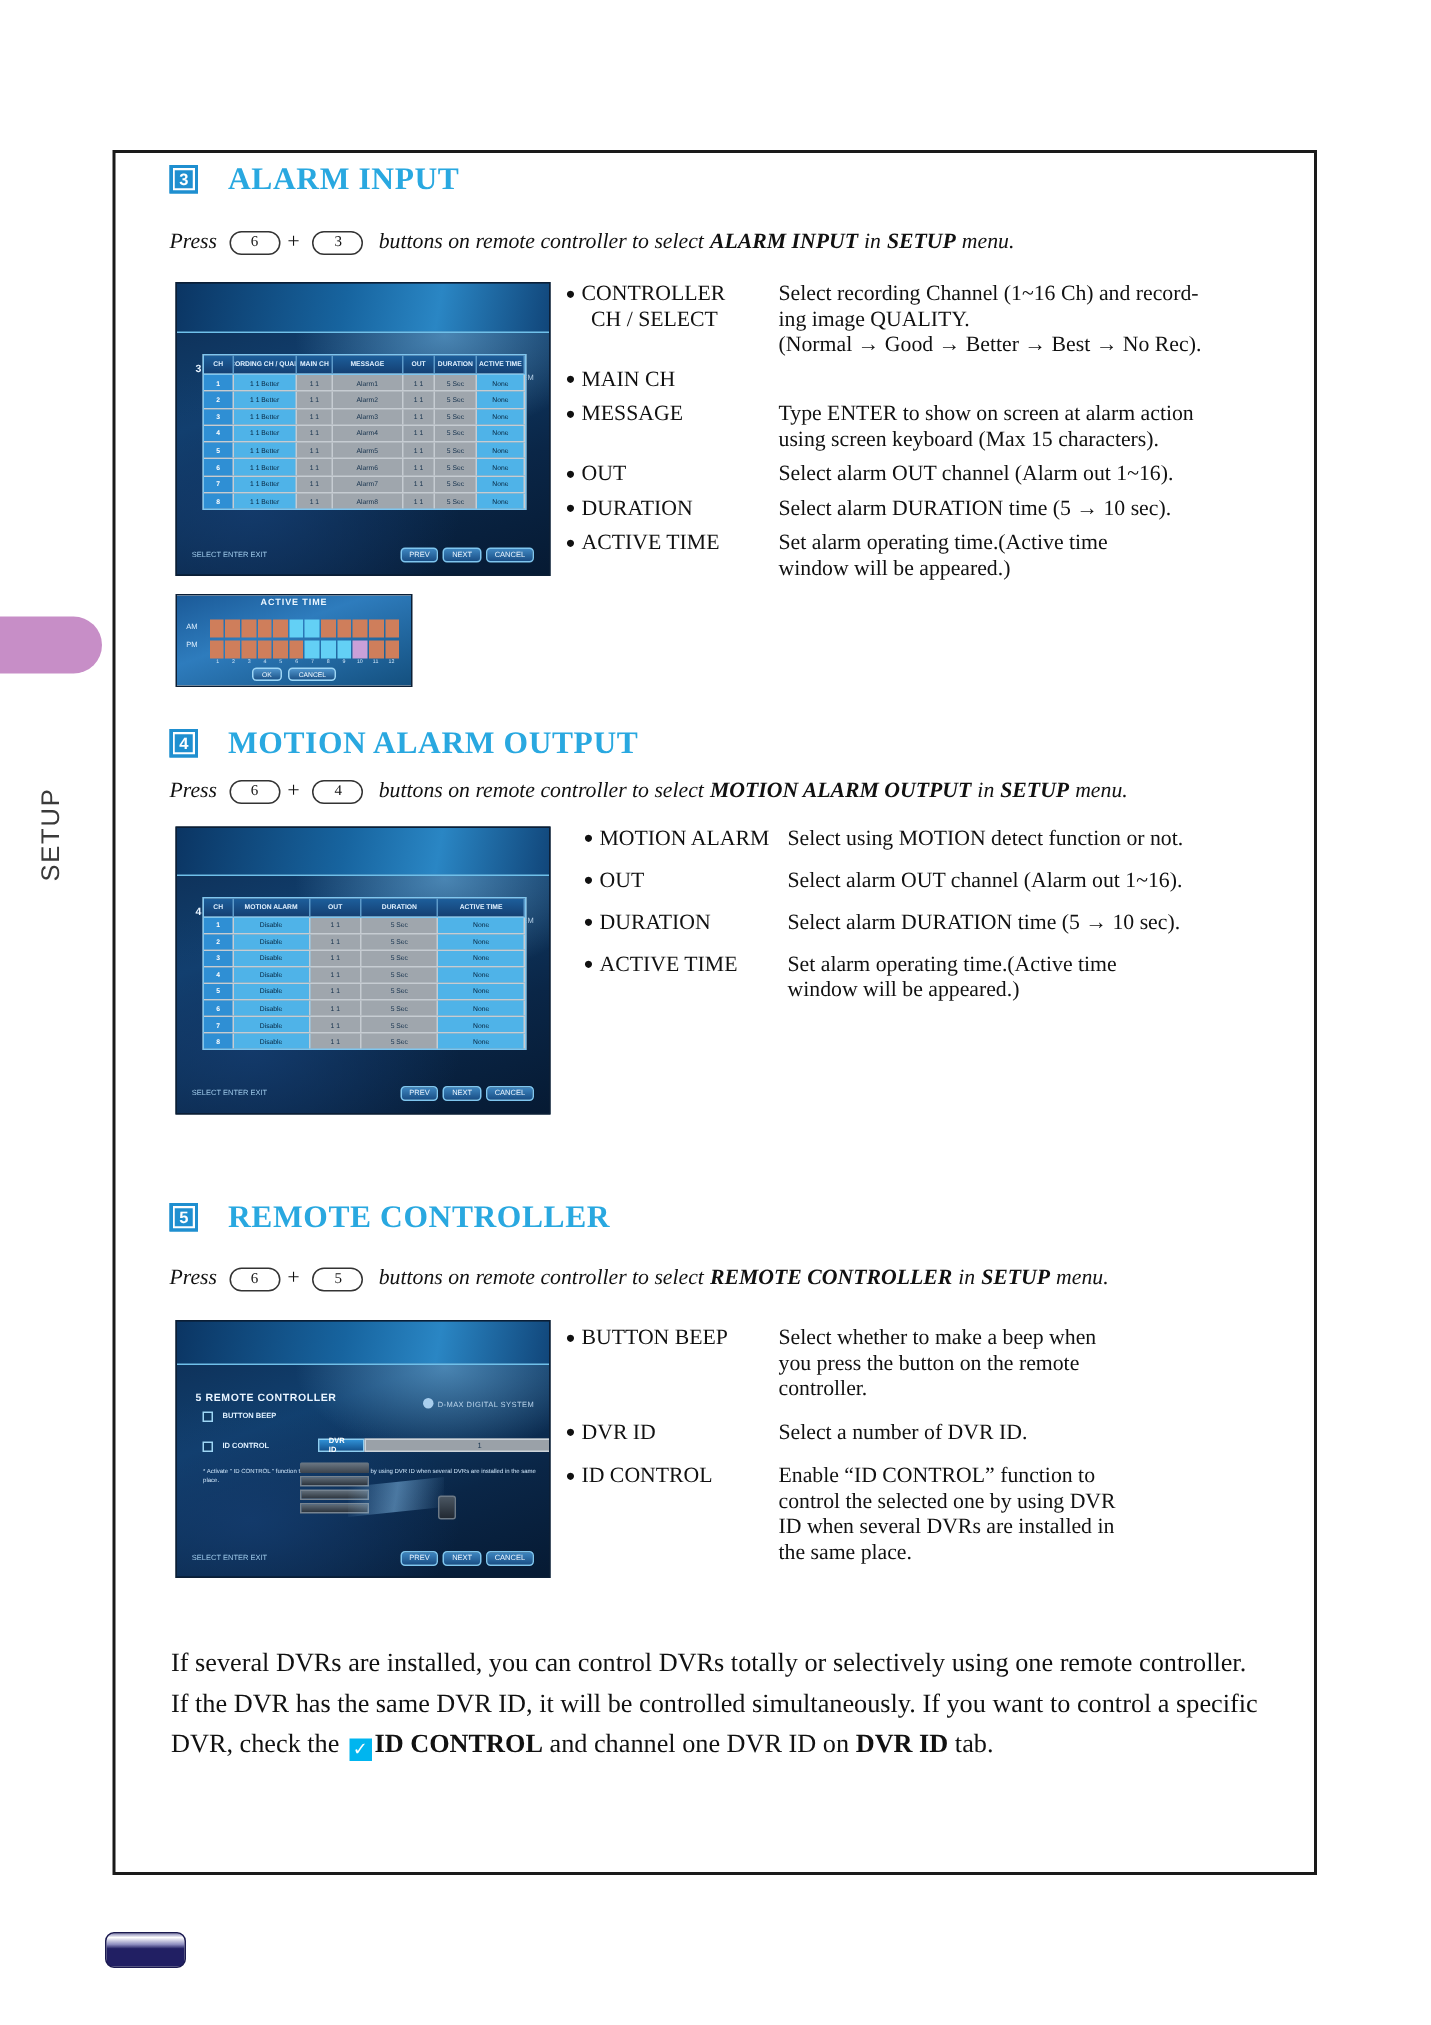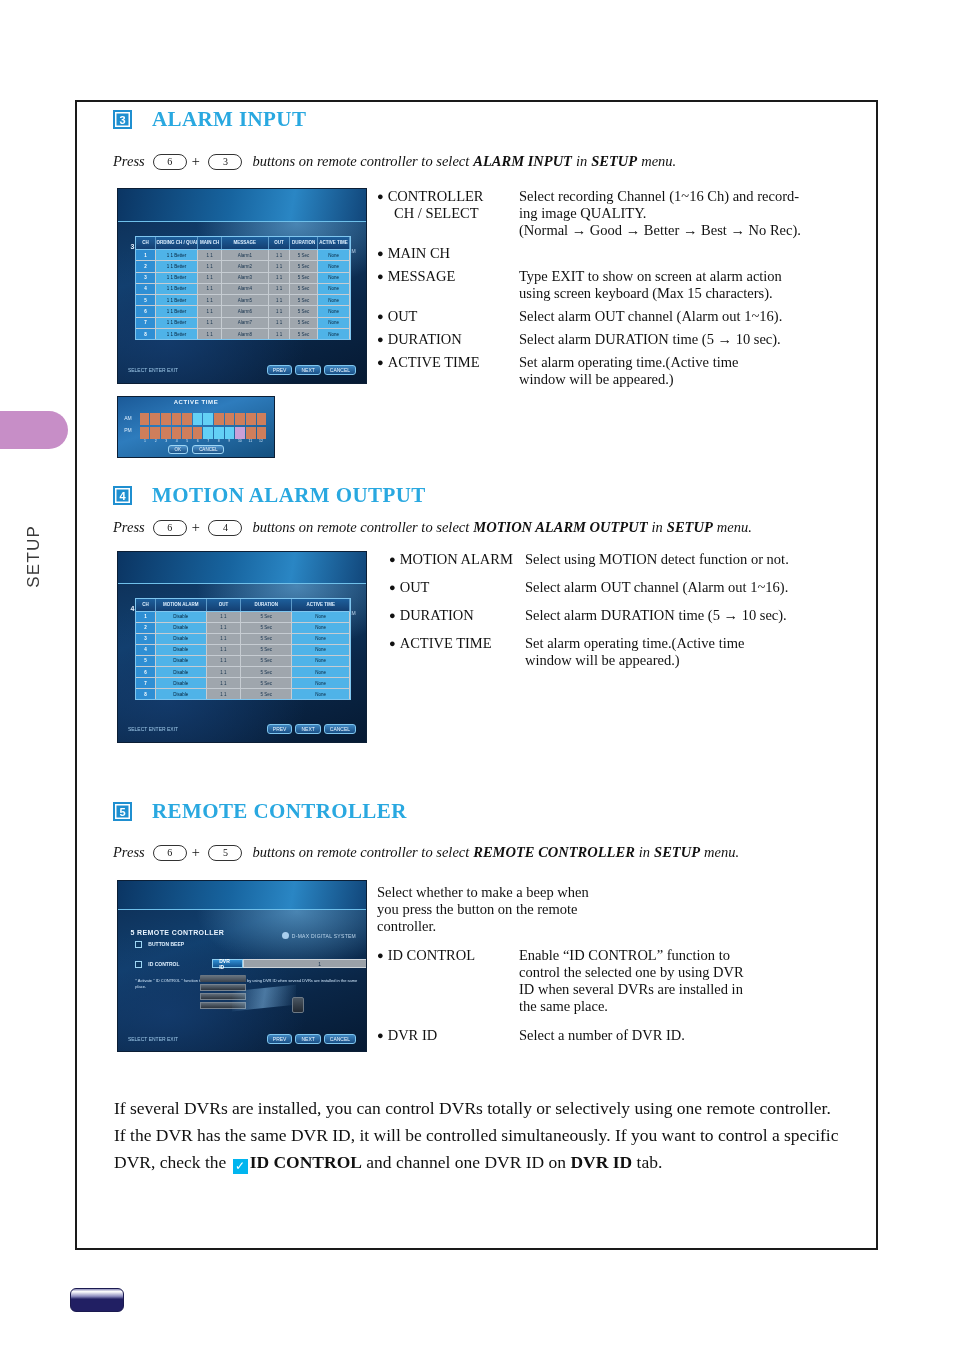--- a/index.html
+++ b/index.html
@@ -470,21 +470,21 @@
     </div>
     <div class="defrow" style="margin-top:4px;">
       <div class="defterm">
         <span class="b">●</span><span>MAIN CH</span>
       </div>
     </div>
     <div class="defrow" style="margin-top:6px;">
       <div class="defterm">
         <span class="b">●</span><span>MESSAGE</span>
       </div>
-      <div class="defdesc">Type <b>EXIT</b> to show on screen at alarm action<br>using screen keyboard (Max 15 characters).</div>
+      <div class="defdesc">Type <b>ENTER</b> to show on screen at alarm action<br>using screen keyboard (Max 15 characters).</div>
     </div>
     <div class="defrow" style="margin-top:6px;">
       <div class="defterm">
         <span class="b">●</span><span>OUT</span>
       </div>
       <div class="defdesc">Select alarm <b>OUT</b> channel (Alarm out 1~16).</div>
     </div>
     <div class="defrow" style="margin-top:6px;">
       <div class="defterm">
         <span class="b">●</span><span>DURATION</span>
@@ -676,33 +676,36 @@
           <span>PREV</span>
           <span>NEXT</span>
           <span>CANCEL</span>
         </div>
       </div>
     </div>
   </div>
 
   <div class="deflist" style="left:300px; top:782px; width:470px;">
     <div class="defrow">
+      <div class="defterm">
+        <span class="b">●</span><span>BUTTON BEEP</span>
+      </div>
       <div class="defdesc">Select whether to make a beep when<br>you press the button on the remote<br>controller.</div>
     </div>
     <div class="defrow" style="margin-top:12px;">
       <div class="defterm">
+        <span class="b">●</span><span>DVR ID</span>
+      </div>
+      <div class="defdesc">Select a number of DVR ID.</div>
+    </div>
+    <div class="defrow" style="margin-top:12px;">
+      <div class="defterm">
         <span class="b">●</span><span>ID CONTROL</span>
       </div>
       <div class="defdesc">Enable “ID CONTROL” function to<br>control the selected one by using DVR<br>ID when several DVRs are installed in<br>the same place.</div>
-    </div>
-    <div class="defrow" style="margin-top:12px;">
-      <div class="defterm">
-        <span class="b">●</span><span>DVR ID</span>
-      </div>
-      <div class="defdesc">Select a number of DVR ID.</div>
     </div>
   </div>
 
   <div id="closing">
     <span>If several DVRs are installed, you can control DVRs totally or selectively using one remote controller. If the DVR has the same DVR ID, it will be controlled simultaneously. If you want to control a specific DVR, check the </span><span class="chk">✓</span><b>ID CONTROL</b><span> and channel one DVR ID on </span><b>DVR ID</b><span> tab.</span>
   </div>
 
 </div>
 </div>
 

